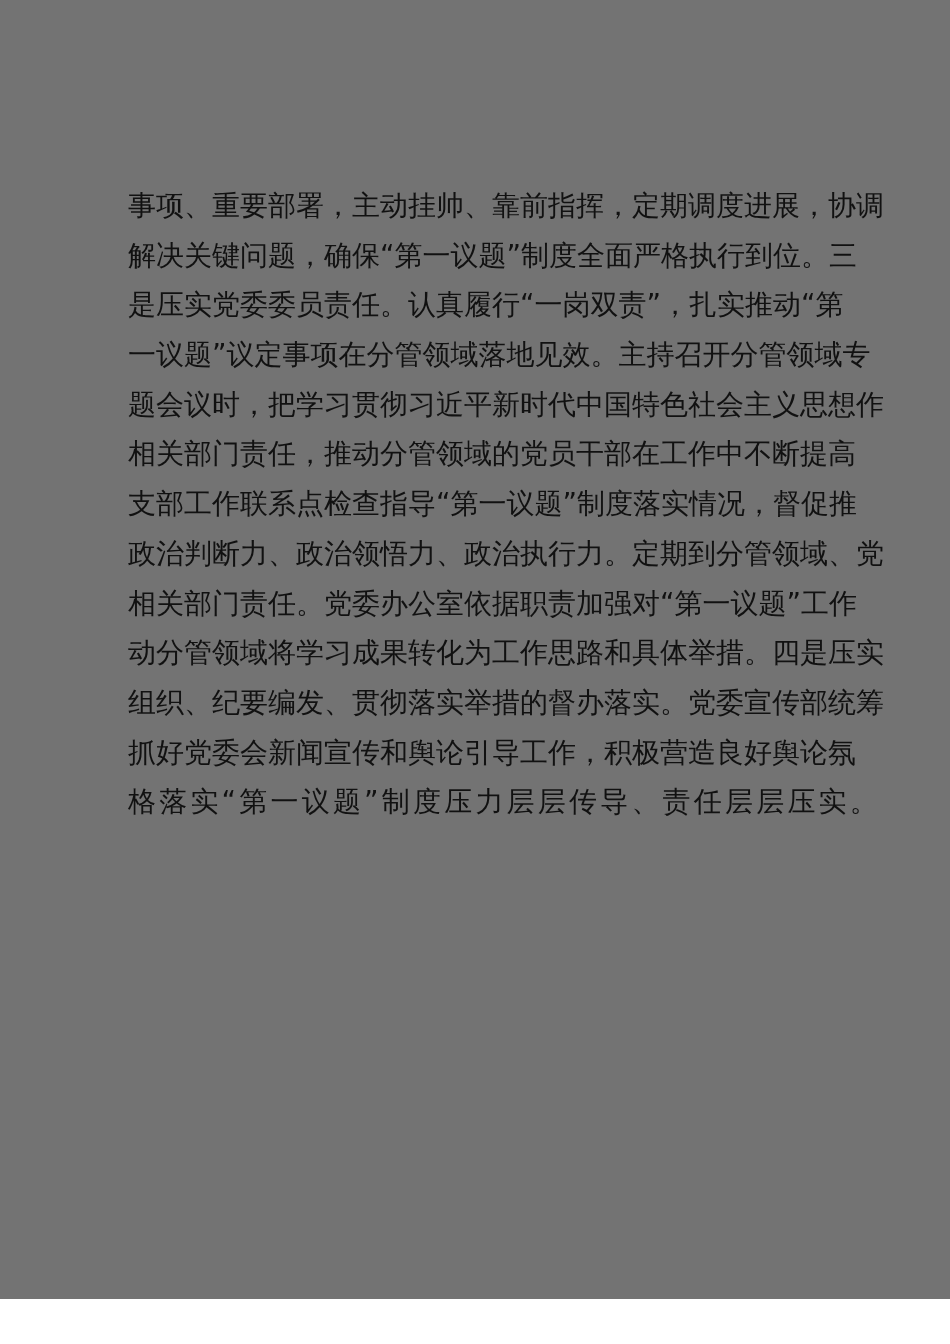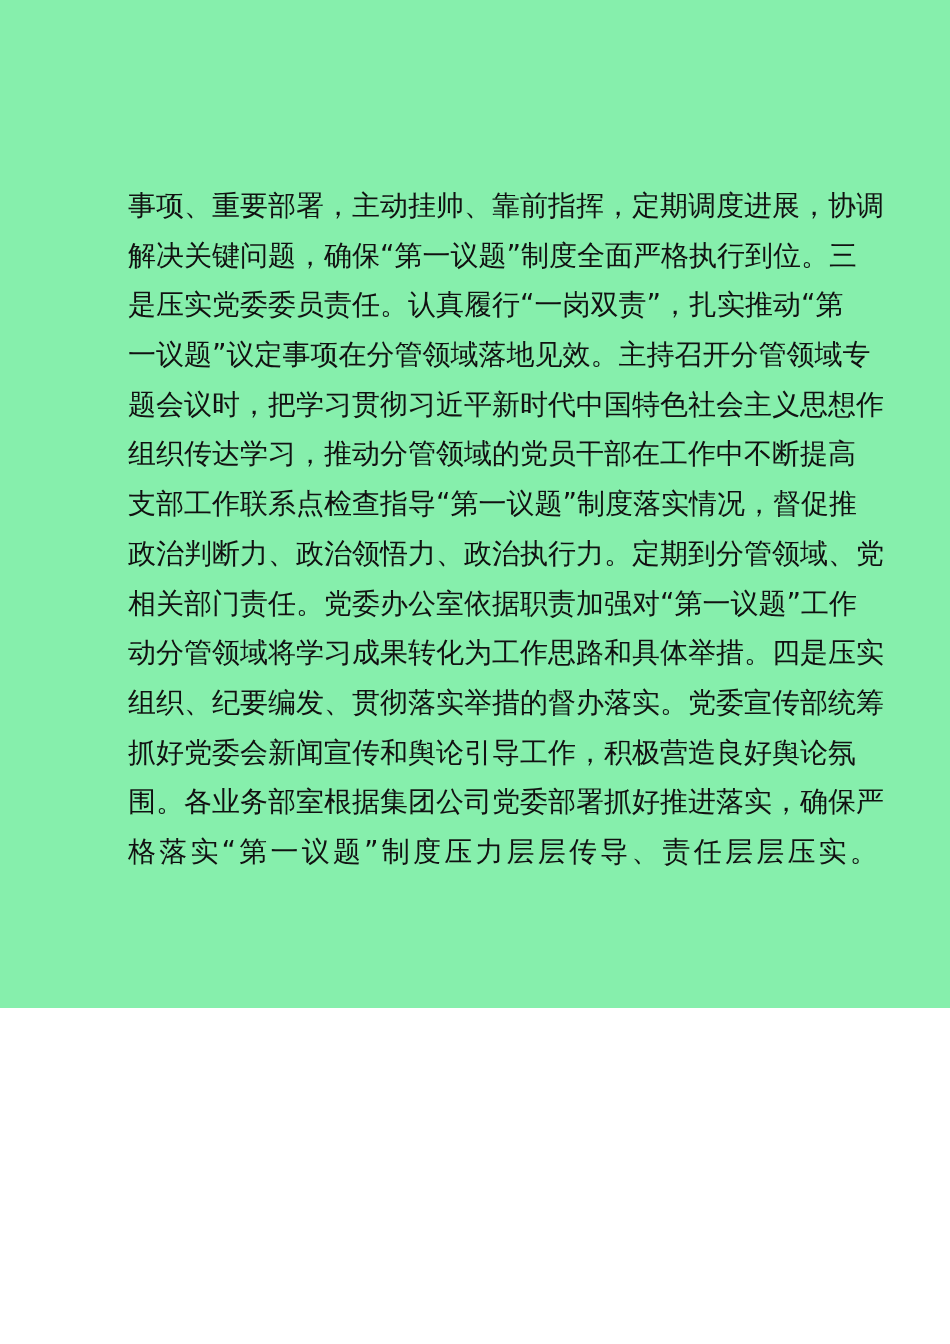--- a/index.html
+++ b/index.html
@@ -13,22 +13,22 @@
     position: relative;
     overflow: hidden;
     font-family: "DejaVu Sans", "Liberation Sans", sans-serif;
     color: #111111;
   }
   .page {
     position: absolute;
     left: 0;
     top: 0;
     width: 950px;
-    height: 1008px;
-    background: #86efac;
+    height: 1299px;
+    background: #737373;
     text-decoration: underline;
   }
   .body-text {
     position: absolute;
     left: 128px;
     top: 181px;
     width: 703px;
   }
   .line {
     display: block;
@@ -56,26 +56,25 @@
 
 <div class="page">
   <div class="body-text">
 
     <div>
       <span class="line">事项、重要部署，主动挂帅、靠前指挥，定期调度进展，协调</span>
       <span class="line">解决关键问题，确保“第一议题”制度全面严格执行到位。三</span>
       <span class="line">是压实党委委员责任。认真履行“一岗双责”，扎实推动“第</span>
       <span class="line">一议题”议定事项在分管领域落地见效。主持召开分管领域专</span>
       <span class="line">题会议时，把学习贯彻习近平新时代中国特色社会主义思想作</span>
-      <span class="line">组织传达学习，推动分管领域的党员干部在工作中不断提高</span>
+      <span class="line">相关部门责任，推动分管领域的党员干部在工作中不断提高</span>
       <span class="line">支部工作联系点检查指导“第一议题”制度落实情况，督促推</span>
       <span class="line">政治判断力、政治领悟力、政治执行力。定期到分管领域、党</span>
       <span class="line">相关部门责任。党委办公室依据职责加强对“第一议题”工作</span>
       <span class="line">动分管领域将学习成果转化为工作思路和具体举措。四是压实</span>
       <span class="line">组织、纪要编发、贯彻落实举措的督办落实。党委宣传部统筹</span>
       <span class="line">抓好党委会新闻宣传和舆论引导工作，积极营造良好舆论氛</span>
-      <span class="line">围。各业务部室根据集团公司党委部署抓好推进落实，确保严</span>
       <span class="line last">格落实“第一议题”制度压力层层传导、责任层层压实。</span>
     </div>
 
 
   </div>
 </div>
 
 </body></html>

